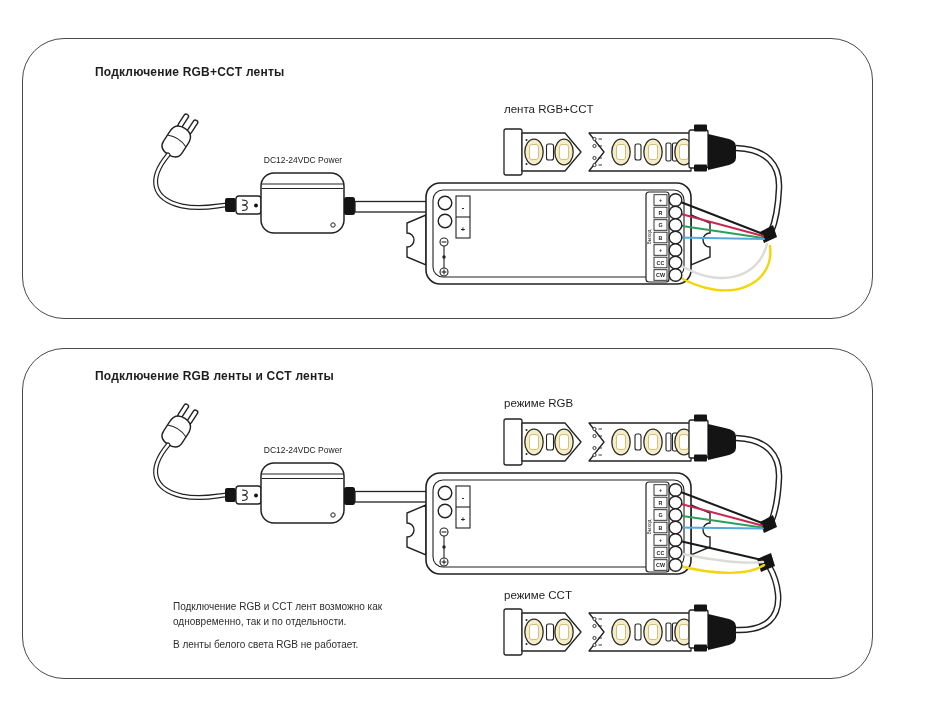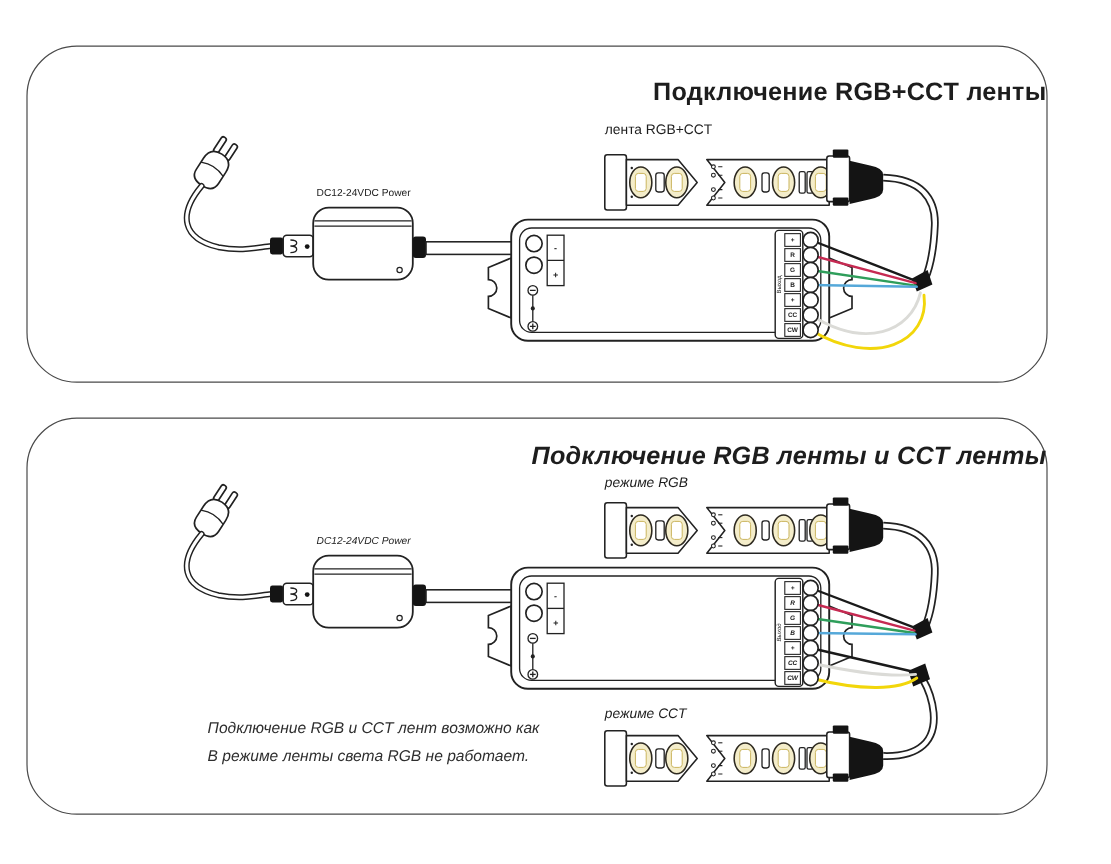--- a/index.html
+++ b/index.html
@@ -1,27 +1,27 @@
 <!DOCTYPE html>
 <html><head>
 <meta charset="utf-8">
 <style>
   html,body{margin:0;padding:0;background:#fff;}
   body{width:926px;height:720px;position:relative;font-family:"Liberation Sans",sans-serif;}
   .page{position:absolute;inset:0;background:#fff;}
   .panel{position:absolute;background:#fff;border:1.5px solid #4a4a4a;border-radius:42px;}
   .panel-top{left:22px;top:38px;width:849px;height:279px;}
-  .panel-bottom{left:22px;top:348px;width:849px;height:329px;font-style:italic;}
+  .panel-bottom{left:22px;top:348px;width:849px;height:329px;}
   .panel svg{position:absolute;left:0;top:0;}
-  .panel-title{position:absolute;left:0;width:100%;text-align:right;font-weight:bold;
-    font-size:21px;color:#1d1d1d;letter-spacing:.2px;padding-left:72px;box-sizing:border-box;}
+  .panel-title{position:absolute;left:0;width:100%;text-align:left;font-weight:bold;
+    font-size:12px;color:#1d1d1d;letter-spacing:.2px;padding-left:72px;box-sizing:border-box;}
   .panel-top .panel-title{top:26px;}
   .panel-bottom .panel-title{top:20px;}
   .strip-label{position:absolute;font-size:11.5px;color:#1d1d1d;}
-  .notes{position:absolute;left:150px;top:250px;font-size:13px;line-height:15px;color:#2e2e2e;}
+  .notes{position:absolute;left:150px;top:250px;font-size:10px;line-height:15px;color:#2e2e2e;}
   .notes .para2{margin-top:8px;}
   svg text{font-family:"Liberation Sans",sans-serif;fill:#222;}
   .defs-holder{position:absolute;width:0;height:0;overflow:hidden;}
 </style>
 </head>
 <body>
 
 <svg class="defs-holder" aria-hidden="true">
   <defs>
     <g id="led">
@@ -169,21 +169,22 @@
       <use href="#term-circles"></use>
     </svg>
   </section>
 
   <section class="panel panel-bottom">
     <div class="panel-title">Подключение RGB ленты и CCT ленты</div>
     <div class="strip-label" style="left:481px;top:48px">режиме RGB</div>
     <div class="strip-label" style="left:481px;top:240px">режиме CCT</div>
     <div class="notes">
       <div>Подключение RGB и CCT лент возможно как</div>
-      <div class="para2">В режиме ленты света RGB не работает.</div>
+      <div>одновременно, так и по отдельности.</div>
+      <div class="para2">В ленты белого света RGB не работает.</div>
     </div>
     <svg width="849" height="329" viewBox="0 0 849 329">
       <g transform="translate(0,-20)">
         <use href="#core"></use>
         <use href="#strip"></use>
         <use href="#cable-u"></use>
       </g>
       <use href="#strip" transform="translate(0,170)"></use>
       <g>
         <path d="M713,281 C 744,282 757,268 755,245 C 754,234 750,224 746,217" fill="none" stroke="#222" stroke-width="6.5"></path>

